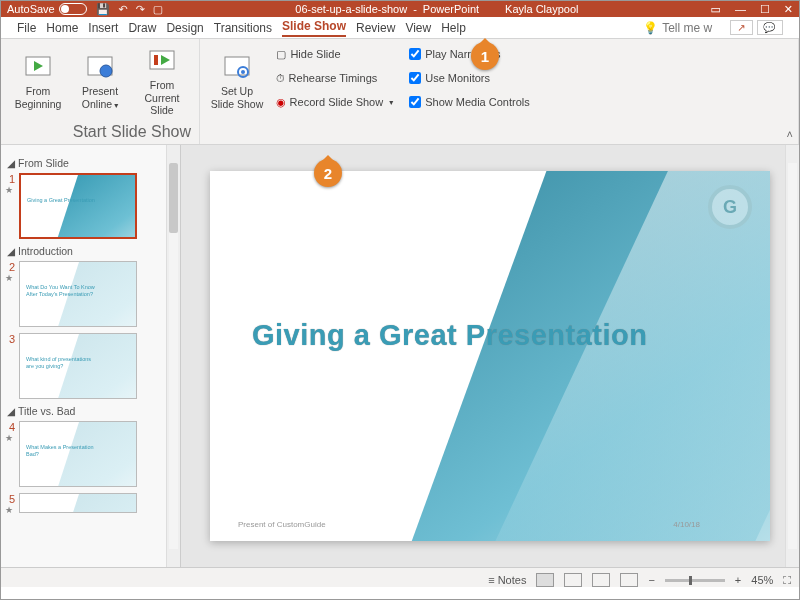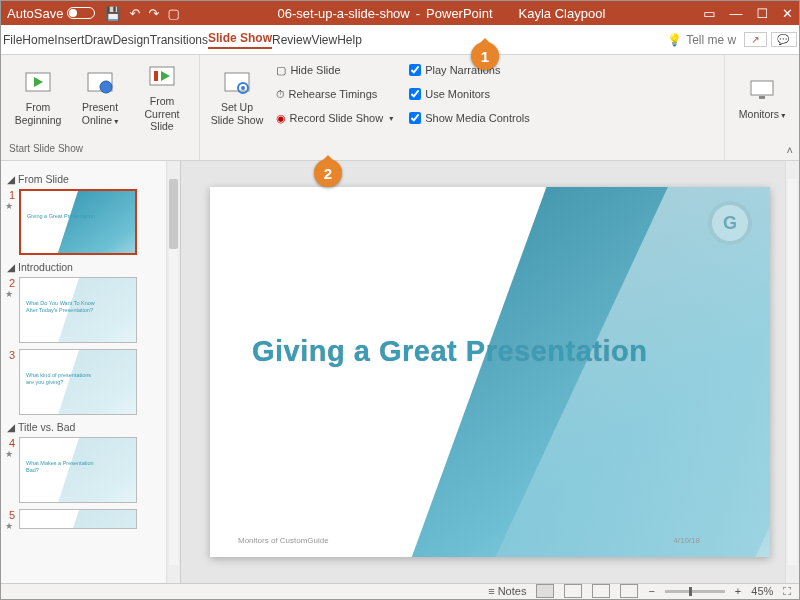--- a/index.html
+++ b/index.html
@@ -1,35 +1,35 @@
 <!DOCTYPE html>
 <html><head>
 <meta charset="utf-8">
 <style>
 *{box-sizing:border-box;margin:0;padding:0;font-family:"Segoe UI",Arial,sans-serif}
 body{width:800px;height:600px;background:#fff;overflow:hidden;position:relative;border:1px solid #999}
-.titlebar{height:24px;background:#B7472A;color:#fff;display:flex;align-items:center;font-size:13px;padding:0 6px}
+.titlebar{height:16px;background:#B7472A;color:#fff;display:flex;align-items:center;font-size:11px;padding:0 6px}
 .titlebar .autosave{display:flex;align-items:center;gap:4px}
 .titlebar .toggle{width:28px;height:12px;border:1px solid #fff;border-radius:7px;position:relative}
 .titlebar .toggle::after{content:"";position:absolute;width:8px;height:8px;border-radius:50%;background:#fff;left:1px;top:1px}
 .titlebar .qat{display:flex;gap:8px;margin-left:10px;align-items:center}
 .titlebar .qat span{opacity:.9}
 .titlebar .title{flex:1;text-align:center;display:flex;justify-content:center;gap:6px}
 .titlebar .winbtns{display:flex;gap:14px;align-items:center}
-.menubar{height:30px;background:#fff;border-bottom:1px solid #d4d4d4;display:flex;align-items:center;font-size:12px;color:#444;padding:0 2px;gap:0}
+.menubar{height:22px;background:#fff;border-bottom:1px solid #d4d4d4;display:flex;align-items:center;font-size:12px;color:#444;padding:0 16px;gap:10px}
 .menubar .tab.active{color:#B7472A;border-bottom:2px solid #B7472A;padding-bottom:2px;font-weight:600}
 .menubar .tellme{margin-left:auto;display:flex;align-items:center;gap:4px;color:#777}
 .menubar .shareicons{display:flex;gap:4px;margin-left:8px}
 .menubar .shareicons span{border:1px solid #ccc;padding:1px 6px;font-size:10px;color:#B7472A}
 .ribbon{height:106px;background:#f3f2f1;border-bottom:1px solid #d4d4d4;display:flex;position:relative}
 .rgroup{border-right:1px solid #ddd;padding:4px 8px;display:flex;flex-direction:column;justify-content:space-between}
 .rgroup .buttons{display:flex;gap:4px}
 .bigbtn{display:flex;flex-direction:column;align-items:center;justify-content:center;width:58px;height:78px;font-size:10.5px;text-align:center;color:#444;cursor:pointer;line-height:1.2}
 .bigbtn .ic{width:28px;height:28px;margin-bottom:4px;display:flex;align-items:center;justify-content:center}
-.grouplabel{font-size:10px;color:#666;text-align:left;padding:2px 0}
+.grouplabel{font-size:16px;color:#666;text-align:right;padding:2px 0}
 .chkrow{font-size:11px;color:#444;display:flex;align-items:center;gap:4px;height:22px;cursor:pointer}
 .chkrow input{width:12px;height:12px}
 .chkcol{display:flex;flex-direction:column;justify-content:center;gap:2px;padding:0 6px}
 .ribbon .collapse{position:absolute;right:6px;bottom:4px;font-size:11px;color:#666}
 .workspace{display:flex;height:calc(600px - 28px - 22px - 106px - 22px);background:#e6e6e6}
 .thumbpanel{width:180px;background:#f8f8f8;border-right:1px solid #ccc;overflow:hidden;position:relative;display:flex}
 .thumbs{flex:1;padding:6px 4px;font-size:10px;color:#555;overflow:hidden}
 .section{color:#555;font-size:10.5px;margin:6px 2px 4px;display:flex;align-items:center;gap:3px}
 .thumbrow{display:flex;align-items:flex-start;gap:4px;margin-bottom:6px}
 .thumbrow .num{width:10px;color:#B7472A;font-size:11px;text-align:right}
@@ -43,21 +43,21 @@
 .sb .handle{position:absolute;top:18px;left:2px;right:2px;height:70px;background:#c8c8c8;border-radius:2px}
 .slidearea{flex:1;display:flex;align-items:center;justify-content:center;position:relative}
 .slide{width:560px;height:370px;background:#fff;box-shadow:0 2px 8px rgba(0,0,0,.25);position:relative;overflow:hidden}
 .slide .bgshape{position:absolute;right:-120px;top:-40px;width:420px;height:500px;background:linear-gradient(135deg,#2e8aa3 0%,#5fb8cf 50%,#d6edf2 100%);transform:skewX(-20deg);opacity:.9}
 .slide .bgshape2{position:absolute;right:-60px;top:-20px;width:260px;height:460px;background:linear-gradient(160deg,rgba(255,255,255,.5),rgba(95,184,207,.4));transform:skewX(-25deg)}
 .slide .logo{position:absolute;right:18px;top:14px;width:44px;height:44px;border:4px solid #9ec9d2;border-radius:50%;display:flex;align-items:center;justify-content:center;color:#6aa9b5;font-weight:bold;font-size:18px;background:rgba(255,255,255,.3)}
 .slide h1{position:absolute;left:42px;top:148px;font-size:29px;color:#3a9cb5;font-weight:600;letter-spacing:.5px;text-shadow:0 0 1px #888}
 .slide .sub{position:absolute;left:200px;top:200px;font-size:12px;color:#555}
 .slide .footer{position:absolute;left:28px;bottom:12px;font-size:8px;color:#999}
 .slide .date{position:absolute;right:70px;bottom:12px;font-size:8px;color:#999}
-.statusbar{height:20px;background:#f3f2f1;border-top:1px solid #ccc;display:flex;align-items:flex-start;font-size:11px;color:#555;padding:0 8px;gap:10px}
+.statusbar{height:20px;background:#f3f2f1;border-top:1px solid #ccc;display:flex;align-items:flex-end;font-size:11px;color:#555;padding:0 8px;gap:10px}
 .statusbar .right{margin-left:auto;display:flex;align-items:center;gap:10px}
 .viewbtn{width:18px;height:14px;border:1px solid #999;display:inline-block}
 .callout{position:absolute;width:28px;height:28px;background:#E8852B;border-radius:50%;color:#fff;font-weight:bold;font-size:15px;display:flex;align-items:center;justify-content:center;box-shadow:0 1px 3px rgba(0,0,0,.4)}
 .callout::before{content:"";position:absolute;top:-10px;left:8px;border:6px solid transparent;border-bottom-color:#E8852B}
 .dd{font-size:8px;margin-left:2px}
 svg{display:block}
 </style>
 </head>
 <body>
 
@@ -179,34 +179,20 @@
             <span>Use Monitors</span>
           </label>
         <label class="chkrow">
             <input type="checkbox" checked="" style="">
             <span>Show Media Controls</span>
           </label>
       </div>
     </div>
   </div>
 
-  <div class="rgroup" style="border-right:none">
-    <div class="buttons">
-      <div class="bigbtn">
-        <div class="ic">
-            <svg width="26" height="22">
-              <rect x="2" y="2" width="22" height="14" fill="#fff" stroke="#888"></rect>
-              <rect x="10" y="17" width="6" height="3" fill="#888"></rect>
-            </svg>
-          </div>
-        <span><span>Monitors</span><span class="dd">▾</span></span>
-      </div>
-    </div>
-    <div class="grouplabel">&nbsp;</div>
-  </div>
   <span class="collapse">˄</span>
 </div>
 
 <div class="workspace">
   <div class="thumbpanel">
     <div class="thumbs">
       <div class="section">◢ <span>From Slide</span></div>
       <div class="thumbrow">
         <div>
             <div class="num">1</div>
@@ -265,21 +251,21 @@
   </div>
 
   <div class="slidearea">
     <div class="slide">
       <div class="bgshape"></div>
       <div class="bgshape2"></div>
       <div class="logo">
           <span>G</span>
         </div>
       <h1>Giving a Great Presentation</h1>
-      <div class="footer">Monitors of CustomGuide</div>
+      <div class="footer">Present of CustomGuide</div>
       <div class="date">4/10/18</div>
     </div>
     <div class="sb" style="position:absolute;right:0;top:0;bottom:0">
         <div class="track"></div>
       </div>
   </div>
 </div>
 
 <div class="statusbar">
   <div class="right">

